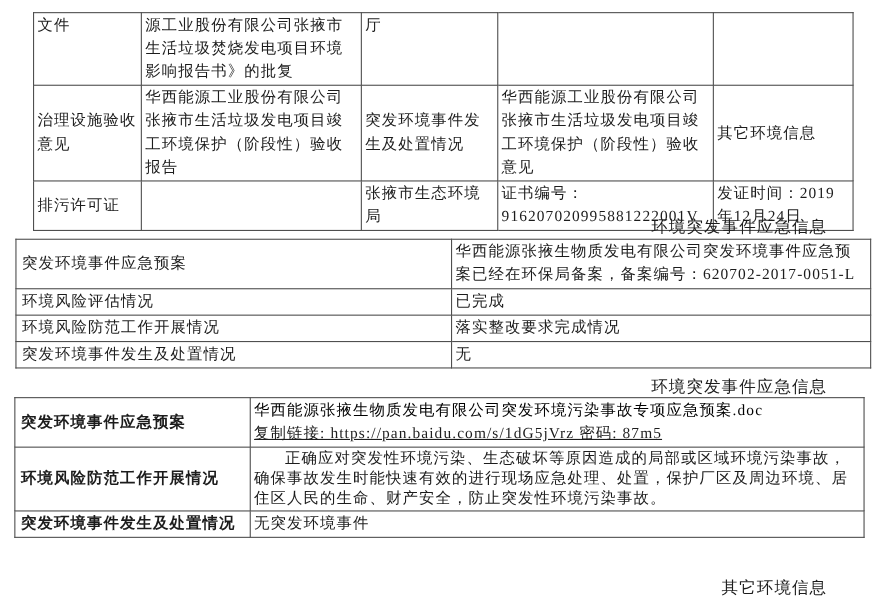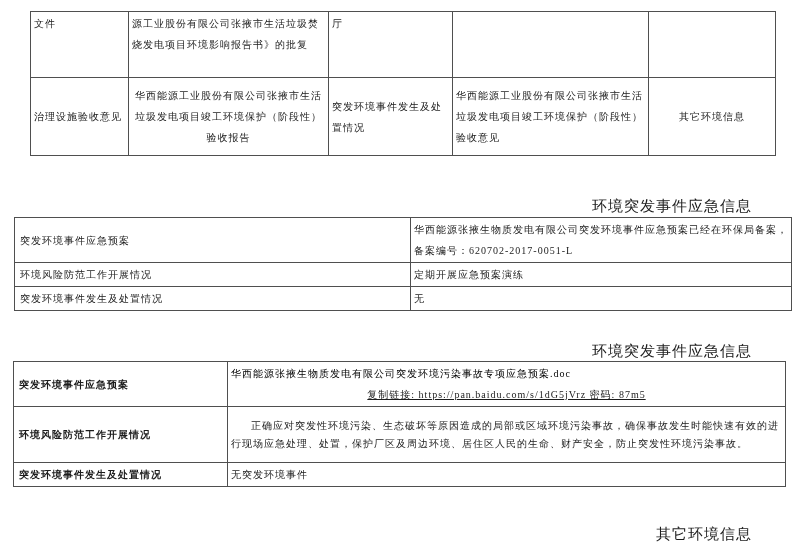--- a/index.html
+++ b/index.html
@@ -4,41 +4,41 @@
 <style>
   html,body { margin:0; padding:0; }
   body {
     width:800px; height:557px; background:#ffffff; position:relative;
     font-family:"Liberation Serif","DejaVu Serif",serif;
     color:#1c1c1c;
   }
   table { border-collapse:collapse; table-layout:fixed; position:absolute; background:#fff; }
   td {
     border:1px solid #4f4f4f;
-    font-size:10px; letter-spacing:1px; line-height:21px;
+    font-size:14px; letter-spacing:1px; line-height:21px;
     padding:1px 3px; vertical-align:middle;
     overflow:hidden; word-break:break-all;
   }
   .heading {
     position:absolute; left:0; width:752px; text-align:right;
     font-size:15px; letter-spacing:1px;
   }
   
   .t1 { left:30px; top:11px; width:745px; }
   .t1 .vtop { vertical-align:top; }
-  .t1 .ctr { text-align:center;margin-top:17px; }
+  .t1 .ctr { text-align:left;margin-top:17px; }
   
   .t2 { left:14px; top:217px; width:777px; }
   .t2 td.lbl { padding-left:5px; }
   
   .t3 { left:13px; top:361px; width:772px; }
   .t3 td.lbl { font-weight:bold; padding-left:5px; }
   .t3 .para { text-indent:2em; line-height:18px; padding-top:2px; }
   .doc-link-name { display:block; color:#000000; }
-  .doc-link-url { display:block; text-decoration:underline;text-align:center; }
+  .doc-link-url { display:block; text-decoration:underline; }
 </style>
 </head>
 <body>
 
 <table class="t1">
   <colgroup>
     <col style="width:98px">
       <col style="width:200px">
       <col style="width:124px">
     <col style="width:196px">
@@ -52,38 +52,49 @@
     <td></td>
     <td></td>
   </tr>
   <tr style="height:78px">
     <td>治理设施验收意见</td>
     <td class="ctr">华西能源工业股份有限公司张掖市生活垃圾发电项目竣工环境保护（阶段性）验收报告</td>
     <td>突发环境事件发生及处置情况</td>
     <td>华西能源工业股份有限公司张掖市生活垃圾发电项目竣工环境保护（阶段性）验收意见</td>
     <td class="ctr">其它环境信息</td>
   </tr>
+  <tr style="height:42px">
+    <td>排污许可证</td>
+    <td></td>
+    <td class="ctr">张掖市生态环境局</td>
+    <td class="ctr"><span>证书编号：</span><br><span>916207020995881222001V</span></td>
+    <td>发证时间：2019年12月24日</td>
+  </tr>
 </tbody>
   </table>
 
 <div class="heading" style="top:197px">环境突发事件应急信息</div>
 
 <table class="t2">
   <colgroup>
       <col style="width:396px">
       <col style="width:381px">
     </colgroup>
   <tbody>
       <tr style="height:40px">
     <td class="lbl">突发环境事件应急预案</td>
     <td>华西能源张掖生物质发电有限公司突发环境事件应急预案已经在环保局备案，备案编号：620702-2017-0051-L</td>
   </tr>
+  <tr style="height:20px">
+    <td class="lbl">环境风险评估情况</td>
+    <td>已完成</td>
+  </tr>
   <tr style="height:21px">
     <td class="lbl">环境风险防范工作开展情况</td>
-    <td>定期开展应急预案演练</td>
+    <td>落实整改要求完成情况</td>
   </tr>
   <tr style="height:20px">
     <td class="lbl">突发环境事件发生及处置情况</td>
     <td>无</td>
   </tr>
 </tbody>
   </table>
 
 <div class="heading" style="top:342px">环境突发事件应急信息</div>
 

